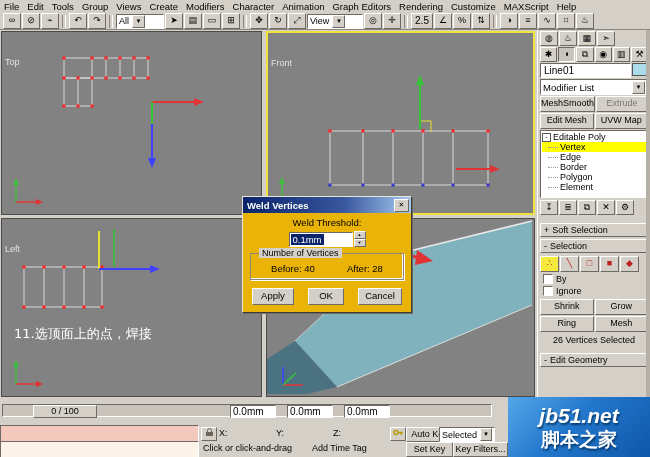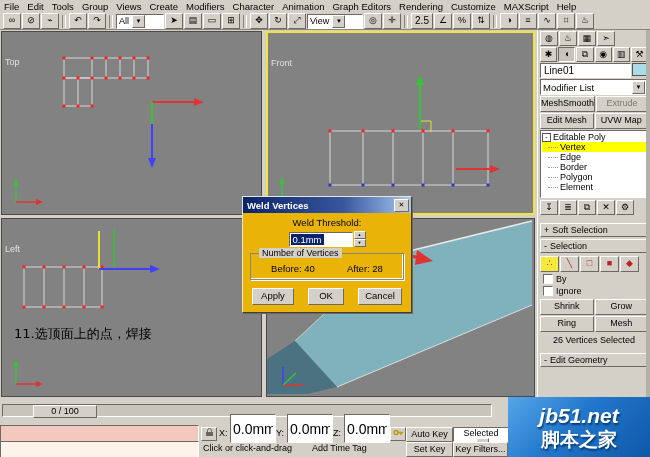--- a/index.html
+++ b/index.html
@@ -16,21 +16,21 @@
            gap:1px;padding:0 3px;background:#d4d0c8;border-bottom:1px solid #8a867e;box-sizing:border-box;}
   .tbtn{width:16px;height:14px;line-height:13px;text-align:center;font-size:9px;flex:none;}
   .tsep{width:2px;height:13px;border-left:1px solid #8a867e;border-right:1px solid #fff;margin:0 2px;flex:none;}
   .tsel{height:13px;display:flex;align-items:center;font-size:9px;padding:0 2px;flex:none;}
   .tsel .arr{width:11px;height:11px;line-height:10px;font-size:6px;text-align:center;margin-left:3px;}
   
   .vp{position:absolute;background:#828282;border:1px solid #4a4a4a;box-sizing:border-box;}
   .vp svg{position:absolute;left:0;top:0;}
   .vp-label{position:absolute;left:3px;top:1px;color:#e3e3e3;font-size:9px;z-index:2;margin-top:24px;}
   #vp-front{border:2px solid #f0e43c;}
-  #annotation{position:absolute;left:12px;top:106px;font-size:13px;color:#000000;z-index:2;
+  #annotation{position:absolute;left:12px;top:106px;font-size:13px;color:#ffffff;z-index:2;
               font-family:"DejaVu Sans","Liberation Sans",sans-serif;}
   
   #cmdpanel{position:absolute;left:537px;top:30px;width:113px;height:367px;background:#d4d0c8;
             border-left:1px solid #fff;box-sizing:border-box;padding:1px 2px;}
   .prow{display:flex;gap:1px;margin-bottom:1px;}
   .ptab{width:16px;height:13px;line-height:12px;text-align:center;font-size:9px;}
   .ptab.active{border-color:#6e6a63 #ffffff #ffffff #6e6a63;background:#c8c4bc;}
   .namefield{flex:1;height:13px;line-height:13px;padding:0 3px;font-size:10px;}
   .swatch{width:16px;height:13px;background:#aadbe8;border:1px solid #555;box-sizing:border-box;}
   .modsel{display:flex;align-items:center;height:14px;flex:1;padding:0 2px;font-size:9.5px;}
@@ -52,21 +52,21 @@
   #panel-scroll{position:absolute;right:0;top:0;width:4px;height:100%;background:#b4b0a8;}
   
   #timeline{position:absolute;left:0;top:403px;width:508px;height:14px;background:#d4d0c8;}
   #tl-track{position:absolute;left:2px;top:1px;width:488px;height:11px;background:#c8c4bc;}
   #tl-handle{position:absolute;left:30px;top:0px;width:62px;height:11px;line-height:10px;
              text-align:center;font-size:9px;}
   
   #listener-top{position:absolute;left:0;top:425px;width:197px;height:16px;background:#f3c8bd;}
   #listener-bottom{position:absolute;left:0;top:441px;width:197px;height:16px;background:#fdf3ea;}
   .coordlbl{position:absolute;top:428px;font-size:9px;}
-  .coordfld{position:absolute;top:414px;width:40px;height:11px;font-size:14px;padding:8px 2px;
+  .coordfld{position:absolute;top:405px;width:40px;height:11px;font-size:10px;padding:0 2px;
             border:1px solid;border-color:#6e6a63 #ffffff #ffffff #6e6a63;background:#fff;
             font-family:"Liberation Sans",sans-serif;}
   .brow2{position:absolute;top:443px;font-size:9px;}
   .bbtn{position:absolute;height:13px;line-height:12px;text-align:center;font-size:9px;}
   
   #watermark{position:absolute;left:508px;top:397px;width:142px;height:60px;z-index:60;
              background:linear-gradient(135deg,#54a6e8 0%,#2277cc 45%,#0f57a8 100%);
              display:flex;flex-direction:column;align-items:center;justify-content:center;}
   #wm-site{font-size:21px;font-weight:bold;font-style:italic;color:#fff;line-height:24px;
            text-shadow:1px 2px 2px #063a6e;}
@@ -415,21 +415,21 @@
   <span class="coordlbl" style="left:333px;">Z:</span>
   <input class="coordfld" style="left: 344px;" value="0.0mm">
   <span class="ptab raised" style="position:absolute;left:390px;top:427px;width:14px;height:12px;">
     <svg width="10" height="9" viewBox="0 0 10 9">
       <circle cx="3" cy="4.5" r="2" fill="none" stroke="#b99b10" stroke-width="1.5"></circle>
       <line x1="5" y1="4.5" x2="10" y2="4.5" stroke="#b99b10" stroke-width="1.5"></line>
       <line x1="8" y1="4.5" x2="8" y2="7" stroke="#b99b10" stroke-width="1.5"></line>
     </svg>
   </span>
   <span class="bbtn raised" style="left:406px;top:427px;width:45px;overflow:hidden;">Auto Key</span>
-  <span class="tsel sunken" style="position:absolute;left:453px;top:427px;width:50px;flex-direction:column;">
+  <span class="tsel sunken" style="position:absolute;left:439px;top:427px;width:50px;">
     <span>Selected</span>
     <span class="arr raised">▼</span>
   </span>
   <span class="brow2" style="left:203px;">Click or click-and-drag</span>
   <span class="brow2" style="left:312px;">Add Time Tag</span>
   <span class="bbtn raised" style="left:406px;top:442px;width:45px;">Set Key</span>
   <span class="bbtn raised" style="left:453px;top:442px;width:53px;">Key Filters...</span>
 
   <div id="watermark">
     <span id="wm-site">jb51.net</span>

